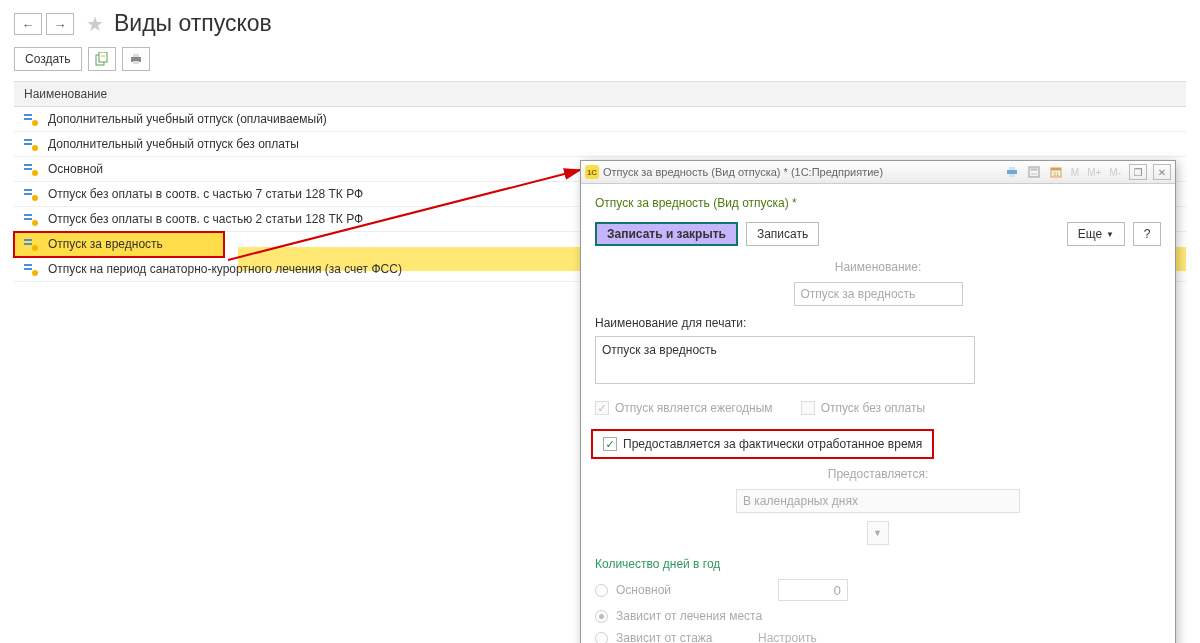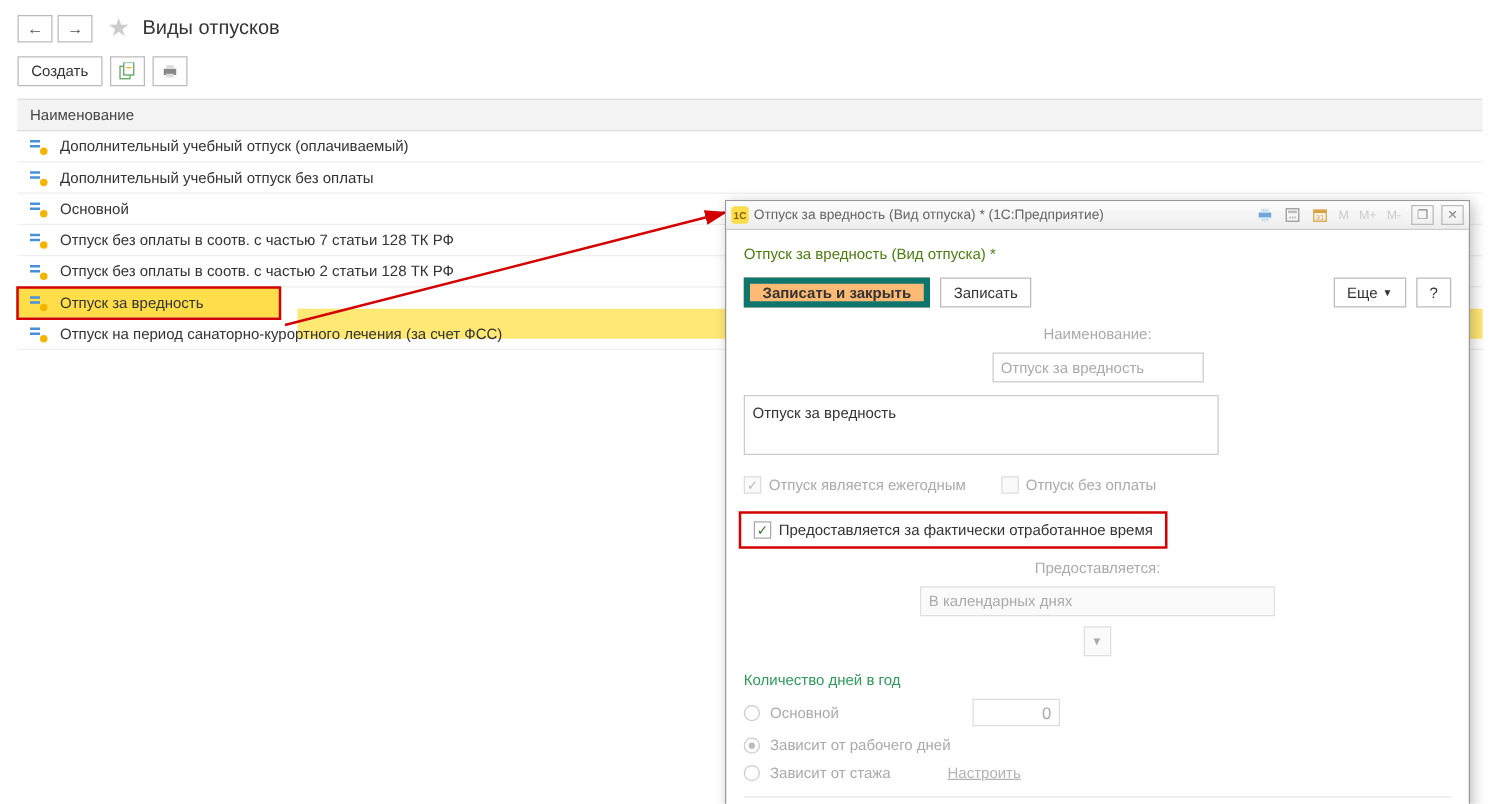--- a/index.html
+++ b/index.html
@@ -22,21 +22,21 @@
   }
   .nav-btn {
     width: 28px; height: 22px;
     border: 1px solid #bbb;
     background: #fff;
     display: inline-flex; align-items: center; justify-content: center;
     font-size: 13px; color: #555;
     cursor: pointer;
   }
   .star-icon { color: #ccc; font-size: 20px; margin: 0 6px 0 8px; }
-  .page-title { font-size: 16px; font-weight: 400; color: #333; }
+  .page-title { font-size: 23px; font-weight: 400; color: #333; }
   .toolbar-row {
     display: flex; align-items: center; gap: 6px;
     padding: 2px 14px 10px 14px;
   }
   .btn {
     border: 1px solid #bbb;
     background: #fff;
     padding: 3px 10px 3px 10px;
     font-size: 12px;
     cursor: pointer;
@@ -129,22 +129,22 @@
   .tb-m { color: #ccc; font-size: 10px; padding: 0 2px; }
   .tb-close { border: 1px solid #bbb; width: 18px; height: 16px; margin-left: 2px; font-size: 10px; }
   .dlg-body { padding: 12px 14px 14px 14px; }
   .dlg-heading { font-size: 12px; color: #4d7c0f; margin-bottom: 12px; }
   .dlg-btnrow {
     display: flex; align-items: center; gap: 8px;
     margin-bottom: 14px;
   }
   .dlg-btnrow .spc { flex: 1; }
   .btn-yellow {
-    background: #fdba74;
-    border: 5px solid #0f766e;
+    background: #c4b5fd;
+    border: 2px solid #0f766e;
     font-weight: bold;
     color: #333;
   }
   .btn-more {
     display: inline-flex; align-items: center; gap: 4px;
   }
   .form-row {
     display: flex; align-items: center; gap: 8px;
     margin-bottom: 10px;
     flex-direction: column;
@@ -348,20 +348,23 @@
         <span style="font-size:8px;">▼</span>
       </div>
       <div class="btn" style="width:28px;">?</div>
     </div>
 
     <div class="form-row">
       <span class="lbl-disabled">Наименование:</span>
       <input class="text-input" readonly="" style="color: rgb(170, 170, 170); max-width: 382px;" value="Отпуск за вредность">
     </div>
 
+    <div style="margin-bottom:6px;">
+      <span>Наименование для печати:</span>
+    </div>
     <textarea class="textarea-input" style="">Отпуск за вредность</textarea>
 
     <div class="cg-row" style="margin-top:14px;">
       <div class="check-row">
         <span class="chk disabled">✓</span>
         <span class="lbl-disabled">Отпуск является ежегодным</span>
       </div>
       <div class="check-row">
         <span class="chk disabled"></span>
         <span class="lbl-disabled">Отпуск без оплаты</span>
@@ -387,21 +390,21 @@
 
     <div class="green-lbl">Количество дней в год</div>
 
     <div class="radio-row">
       <span class="radio"></span>
       <span style="width:154px; display:inline-block;">Основной</span>
       <input class="num-input" readonly="" value="0" style="">
     </div>
     <div class="radio-row">
       <span class="radio sel-d"></span>
-      <span>Зависит от рабочего дней</span>
+      <span>Зависит от лечения места</span>
     </div>
     <div class="radio-row">
       <span class="radio"></span>
       <span style="width:134px; display:inline-block;">Зависит от стажа</span>
       <span class="link disabled">Настроить</span>
     </div>
 
     <div class="hr-div"></div>
 
     <div class="check-row">

